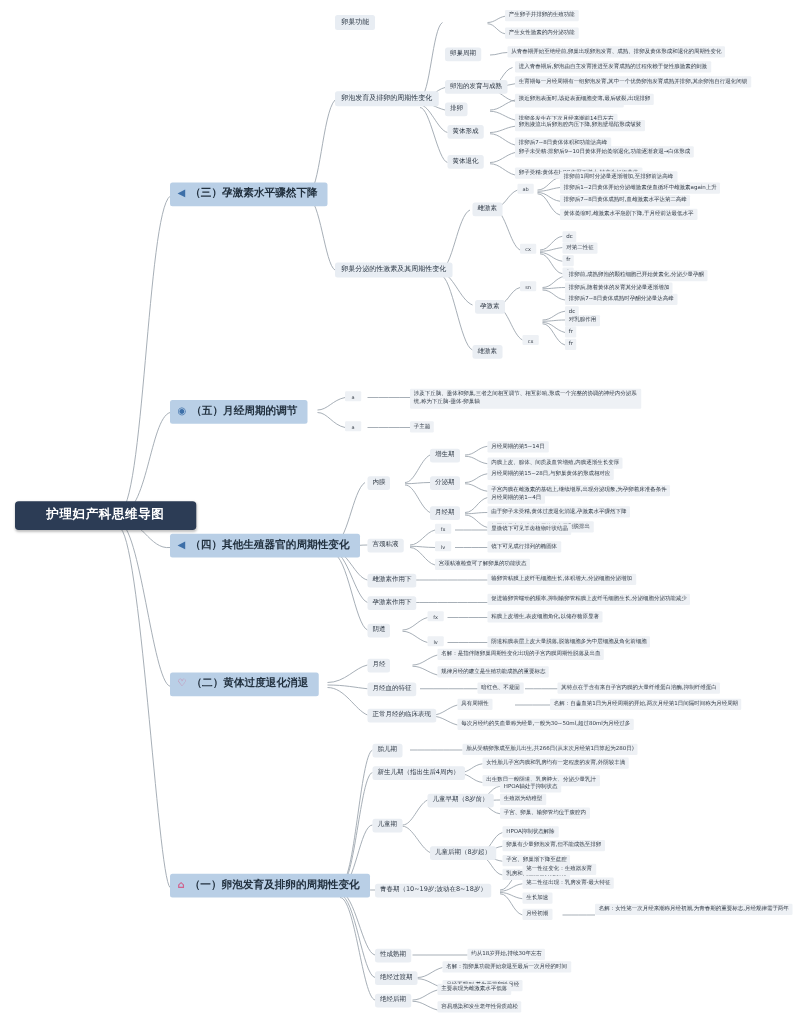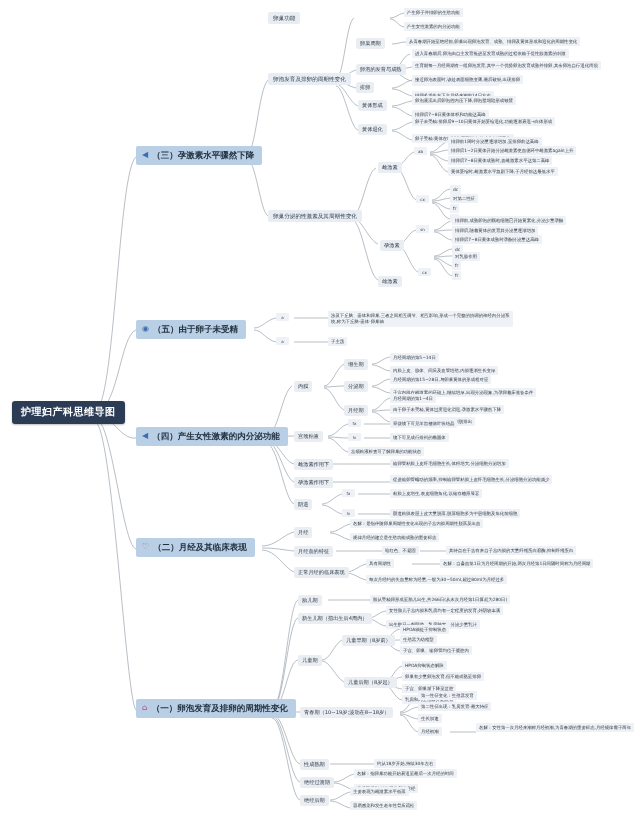--- a/index.html
+++ b/index.html
@@ -13,21 +13,21 @@
   }
   #canvas { position:absolute; inset:0; width:640px; height:820px; }
   svg.links { position:absolute; left:0; top:0; width:640px; height:820px; pointer-events:none; }
   svg.links path { fill:none; stroke:#9aa3ad; stroke-width:0.7; }
 
   .node { position:absolute; white-space:nowrap; line-height:1.25; }
 
   .n-root {
     background:#2c3c55; color:#ffffff;
     font-size:10px; font-weight:bold;
-    padding:5px 9px; border-radius:3px;
+    padding:5px 25px; border-radius:3px;
     letter-spacing:0.5px;
     box-shadow:0 1px 2px rgba(0,0,0,.25);
   }
   .n-l1 {
     background:#b9cfe6; color:#22313f;
     font-size:8.5px; font-weight:bold;
     padding:4px 8px 4px 6px; border-radius:2px;
     display:flex; align-items:center; gap:4px;
   }
   .n-l1 .ico { font-size:8px; line-height:1; }
@@ -251,30 +251,30 @@
   <div class="node n-tiny" style="left:418px; top:268px;">cx</div>
   <div class="node n-leaf" style="left:452px; top:245px;">dc</div>
   <div class="node n-leaf" style="left:452px; top:252px;">对乳腺作用</div>
   <div class="node n-leaf" style="left:452px; top:261px;">fr</div>
   <div class="node n-leaf" style="left:452px; top:271px;">fr</div>
 
   <div class="node n-l3" style="left:378px; top:276px;">雄激素</div>
 
   <div class="node n-l1" style="left:136px; top:320px;">
     <span class="ico" style="color:#3d6fa8;">◉</span>
-    <span>（五）由于卵子未受精</span>
+    <span>（五）月经周期的调节</span>
   </div>
   <div class="node n-tiny" style="left:276px; top:313px;">a</div>
   <div class="node n-leaf" style="left:328px; top:311px; max-width:185px;">涉及下丘脑、垂体和卵巢,三者之间相互调节、相互影响,形成一个完整的协调的神经内分泌系统,称为下丘脑-垂体-卵巢轴</div>
   <div class="node n-tiny" style="left:276px; top:337px;">a</div>
   <div class="node n-leaf" style="left:328px; top:337px;">子主题</div>
 
   <div class="node n-l1" style="left:136px; top:427px;">
     <span class="ico" style="color:#3d6fa8;">◀</span>
-    <span>（四）产生女性激素的内分泌功能</span>
+    <span>（四）其他生殖器官的周期性变化</span>
   </div>
 
   <div class="node n-l3" style="left:294px; top:381px;">内膜</div>
   <div class="node n-l3" style="left:344px; top:359px;">增生期</div>
   <div class="node n-leaf" style="left:390px; top:353px;">月经周期的第5~14日</div>
   <div class="node n-leaf" style="left:390px; top:366px;">内膜上皮、腺体、间质及血管增殖,内膜逐渐生长变厚</div>
   <div class="node n-l3" style="left:344px; top:381px;">分泌期</div>
   <div class="node n-leaf" style="left:390px; top:375px;">月经周期的第15~28日,与卵巢黄体的形成相对应</div>
   <div class="node n-leaf" style="left:390px; top:388px;">子宫内膜在雌激素的基础上,继续增厚,出现分泌现象,为孕卵着床准备条件</div>
   <div class="node n-l3" style="left:344px; top:405px;">月经期</div>
@@ -295,21 +295,21 @@
   <div class="node n-leaf" style="left:390px; top:475px;">促进输卵管蠕动的频率,抑制输卵管粘膜上皮纤毛细胞生长,分泌细胞分泌功能减少</div>
 
   <div class="node n-l3" style="left:294px; top:499px;">阴道</div>
   <div class="node n-tiny" style="left:342px; top:489px;">fx</div>
   <div class="node n-leaf" style="left:390px; top:489px;">粘膜上皮增生,表皮细胞角化,以储存糖原显著</div>
   <div class="node n-tiny" style="left:342px; top:509px;">lv</div>
   <div class="node n-leaf" style="left:390px; top:509px;">阴道粘膜表层上皮大量脱落,脱落细胞多为中层细胞及角化前细胞</div>
 
   <div class="node n-l1" style="left:136px; top:538px;">
     <span class="ico" style="color:#d0628d;">♡</span>
-    <span>（二）月经及其临床表现</span>
+    <span>（二）黄体过度退化消退</span>
   </div>
   <div class="node n-l3" style="left:294px; top:527px;">月经</div>
   <div class="node n-leaf" style="left:350px; top:519px;">名解：是指伴随卵巢周期性变化出现的子宫内膜周期性脱落及出血</div>
   <div class="node n-leaf" style="left:350px; top:533px;">规律月经的建立是生殖功能成熟的重要标志</div>
 
   <div class="node n-l3" style="left:294px; top:546px;">月经血的特征</div>
   <div class="node n-leaf" style="left:382px; top:546px;">暗红色、不凝固</div>
   <div class="node n-leaf" style="left:446px; top:546px; max-width:190px;">其特点在于含有来自子宫内膜的大量纤维蛋白溶酶,抑制纤维蛋白</div>
 
   <div class="node n-l3" style="left:294px; top:567px;">正常月经的临床表现</div>

